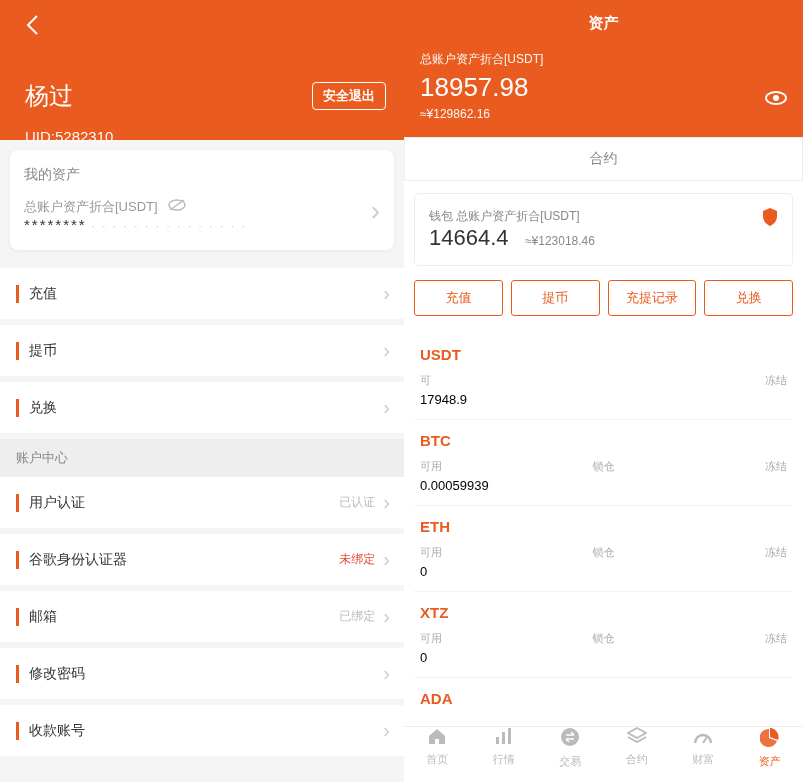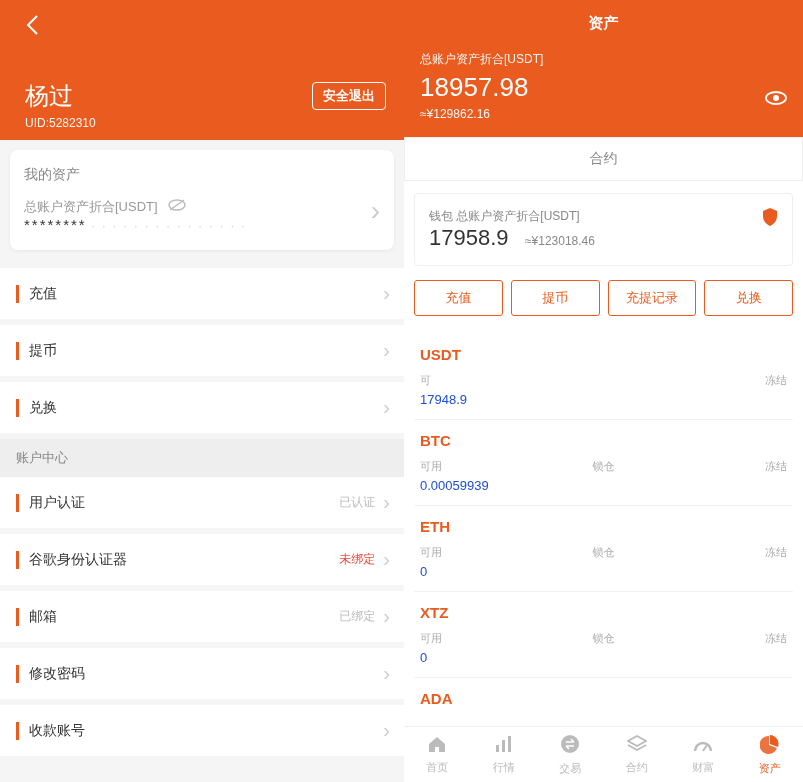--- a/index.html
+++ b/index.html
@@ -8,21 +8,21 @@
 .pane { height: 782px; overflow: hidden; position: relative; }
 .pane-left { width: 404px; background: #f5f5f5; }
 .pane-right { width: 399px; background: #fff; display: flex; flex-direction: column; }
 
 .header-orange { background: #e95b1e; color: #fff; }
 .pane-left .header-orange { height: 140px; padding: 14px 18px 0 25px; position: relative; }
 .back-chev { font-size: 22px; cursor: pointer; }
 .profile-row { display: flex; align-items: center; justify-content: space-between; margin-top: 38px; }
 .username { font-size: 24px; }
 .logout-btn { border: 1px solid #fff; border-radius: 4px; padding: 4px 10px; font-size: 13px; color: #fff; background: transparent; cursor: pointer; font-weight: bold; }
-.uid { font-size: 12px; margin-top: 4px; opacity: .95; }
+.uid { font-size: 15px; margin-top: 16px; opacity: .95; }
 
 .left-scroll { padding: 0; }
 .card { background: #fff; border-radius: 8px; margin: 12px 10px; padding: 16px 14px; box-shadow: 0 1px 4px rgba(0,0,0,.06); position: relative; }
 .card.asset-card { margin-top: -4px; transform: translateY(14px); }
 .card-title { color: #888; font-size: 14px; }
 .total-row { display: flex; align-items: center; gap: 10px; margin-top: 14px; color: #999; font-size: 13px; }
 .eye-slash { color: #bbb; font-size: 16px; }
 .masked-main { color: #333; font-size: 15px; margin-top: 10px; letter-spacing: 2px; }
 .masked-sub { color: #ccc; font-size: 11px; letter-spacing: 2px; }
 .avail-pill { display: inline-block; background: #1ab394; color: #fff; font-size: 12px; padding: 6px 12px; border-radius: 14px; margin-top: 14px; letter-spacing: 1px; }
@@ -54,27 +54,27 @@
 .wallet-card .wcny { font-size: 12px; color: #888; margin-left: 12px; }
 .shield-icon { position: absolute; right: 14px; top: 14px; color: #e95b1e; font-size: 16px; }
 
 .action-row { display: flex; gap: 8px; margin: 14px 10px 0 10px; }
 .action-btn { flex: 1; border: 1px solid #e95b1e; color: #e95b1e; background: #fff; padding: 8px 0; font-size: 13px; border-radius: 3px; cursor: pointer; }
 
 .coin-list { margin-top: 18px; padding: 0 10px; }
 .coin { padding: 12px 6px 12px 6px; border-bottom: 1px solid #f2f2f2; }
 .coin-sym { color: #e95b1e; font-weight: 600; font-size: 15px; }
 .coin-cols { display: flex; justify-content: space-between; margin-top: 10px; font-size: 11px; color: #aaa; }
-.coin-vals { display: flex; justify-content: flex-end; margin-top: 4px; font-size: 13px; color: #1d4ed8; }
+.coin-vals { display: flex; justify-content: flex-end; margin-top: 4px; font-size: 13px; color: #000000; }
 .coin-col { flex: 1; }
 .coin-col.c2 { text-align: center; }
 .coin-col.c3 { text-align: right; }
 
 .bottom-nav { display: flex; border-top: 1px solid #eee; background: #fff; position: absolute; bottom: 0; left: 0; right: 0; height: 56px; }
-.nav-item { flex: 1; display: flex; flex-direction: column; align-items: center; justify-content: center; font-size: 11px; color: #bbb; cursor: pointer; gap: 2px; }
+.nav-item { flex: 1; display: flex; flex-direction: column; align-items: center; font-size: 11px; color: #bbb; cursor: pointer; gap: 2px; }
 .nav-item.active { color: #e95b1e; }
 .nav-icon { font-size: 18px; }
 </style>
 </head>
 <body>
 
 <div class="pane pane-left">
   <div class="header-orange">
     <div class="back-chev">
       <svg width="14" height="22" viewBox="0 0 14 22">
@@ -174,21 +174,21 @@
     </div>
   </div>
 
   <div class="tabs">
     <div class="tab">合约</div>
   </div>
 
   <div class="wallet-card">
     <div class="wlabel">钱包 总账户资产折合[USDT]</div>
     <div>
-      <span class="wvalue">17958.9</span>
+      <span class="wvalue">14664.4</span>
       <span class="wcny">≈¥123018.46</span>
     </div>
     <div class="shield-icon">
       <svg width="16" height="18" viewBox="0 0 16 18">
           <path d="M8 0 L15 3 V8 C15 13 12 16 8 18 C4 16 1 13 1 8 V3 Z" fill="#e95b1e"></path>
         </svg>
     </div>
   </div>
 
   <div class="action-row" id="action-row">

